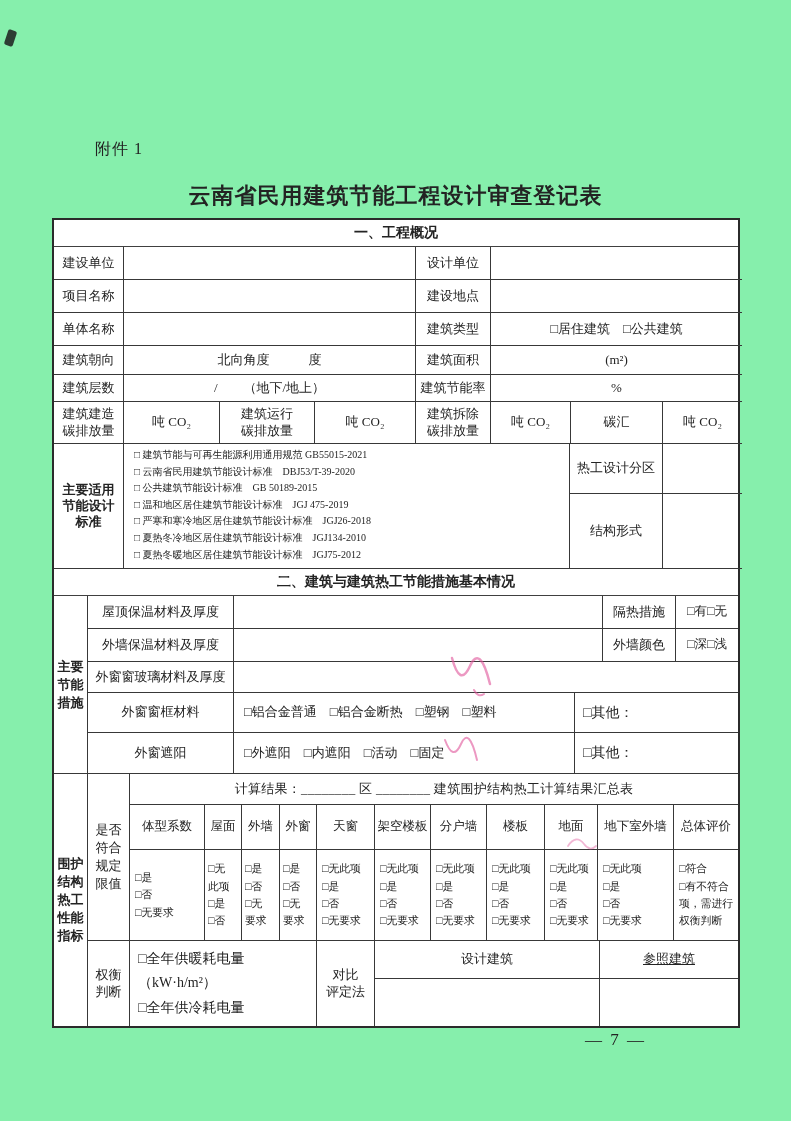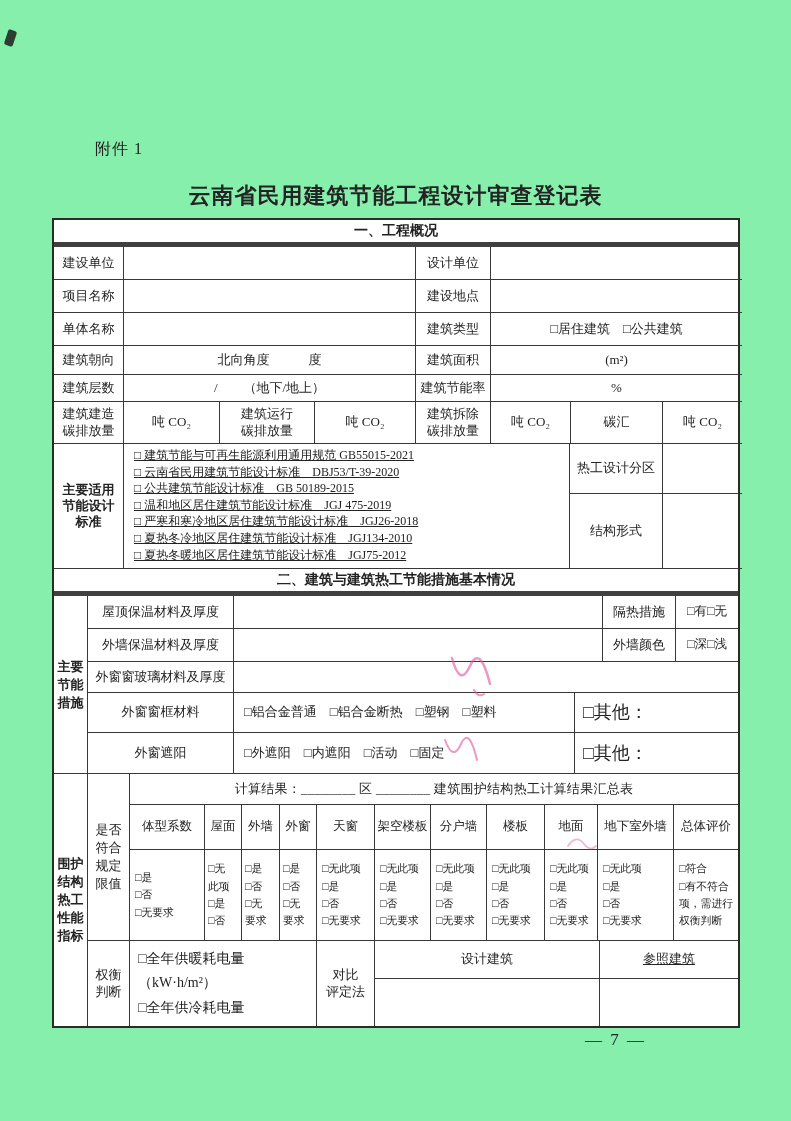--- a/index.html
+++ b/index.html
@@ -13,38 +13,38 @@
 
   .table { position:absolute; left:52px; top:218px; width:688px; border:2px solid #2b2b2b; background:#fff; }
 
   .c { border-right:1px solid #383838; border-bottom:1px solid #383838; display:flex; align-items:center; justify-content:center; text-align:center; font-size:13px; line-height:1.25; overflow:hidden; }
   .c.left { justify-content:flex-start; text-align:left; }
   .no-r { border-right:none !important; }
   .no-b { border-bottom:none !important; }
   .pre { white-space:pre-line; }
   .bold { font-weight:bold; font-family:"Liberation Sans","DejaVu Sans",sans-serif; }
 
-  .sec-h { height:27px; border-bottom:5px solid #404040; display:flex; align-items:center; justify-content:center; font-size:14px; font-weight:bold; font-family:"Liberation Sans","DejaVu Sans",sans-serif; }
+  .sec-h { height:27px; border-bottom:1px solid #404040; display:flex; align-items:center; justify-content:center; font-size:14px; font-weight:bold; font-family:"Liberation Sans","DejaVu Sans",sans-serif; }
 
   .row { display:flex; }
   .grid-overview { display:grid; grid-template-columns:70px 292px 75px 251px; grid-template-rows:33px 33px 33px 29px 27px; }
   .grid-carbon { display:grid; grid-template-columns:70px 96px 95px 101px 75px 80px 92px 79px; grid-template-rows:42px; }
   .grid-standards { display:grid; grid-template-columns:70px 446px 93px 79px; grid-template-rows:50px 75px; }
   .span2r { grid-row:1 / span 2; }
 
-  .std-list { padding:3px 10px; font-size:12px; line-height:16.6px;text-decoration:underline; }
+  .std-list { padding:3px 10px; font-size:10px; line-height:16.6px; }
   .std-list div { white-space:nowrap; }
 
   .block { display:flex; border-bottom:1px solid #383838; }
   .vlabel { width:37px; border-right:1px solid #383838; display:flex; align-items:center; justify-content:center; text-align:center; font-size:13px; font-weight:bold; font-family:"Liberation Sans","DejaVu Sans",sans-serif; }
   .bcontent { flex:1; display:flex; flex-direction:column; }
 
   .m-r1 { height:33px; } .m-r2 { height:33px; } .m-r3 { height:31px; } .m-r4 { height:40px; } .m-r5 { height:40px; }
   .m-label { width:146px; } .m-val { width:369px; } .m-l2 { width:73px; } .m-opt { width:62px; font-size:12.5px; }
-  .m-val-wide { width:504px; } .m-opts { width:341px; padding-left:10px; } .m-other { width:163px; padding-left:8px; font-size:18px; }
+  .m-val-wide { width:504px; } .m-opts { width:341px; padding-left:10px; } .m-other { width:163px; padding-left:8px; font-size:14px; }
 
   .env-top { display:flex; }
   .env-limit { width:42px; border-right:1px solid #383838; border-bottom:1px solid #383838; display:flex; align-items:center; justify-content:center; text-align:center; font-size:13px; }
   .env-cols { flex:1; display:flex; flex-direction:column; }
   .calc-row { height:31px; border-bottom:1px solid #383838; display:flex; align-items:center; justify-content:center; font-size:13px; letter-spacing:.3px; }
   .hdr-row { display:flex; height:45px; }
   .chk-row { display:flex; height:91px; }
   .env-c0{width:75px} .env-c1{width:37px} .env-c2{width:38px} .env-c3{width:37px} .env-c4{width:58px} .env-c5{width:56px} .env-c6{width:56px} .env-c7{width:58px} .env-c8{width:53px} .env-c9{width:76px} .env-c10{width:64px}
   .hdr-row .c { font-size:12.5px; }
   .chk { font-size:10.8px; line-height:1.6; align-items:center; justify-content:flex-start; text-align:left; padding:2px 1px 2px 5px; }

